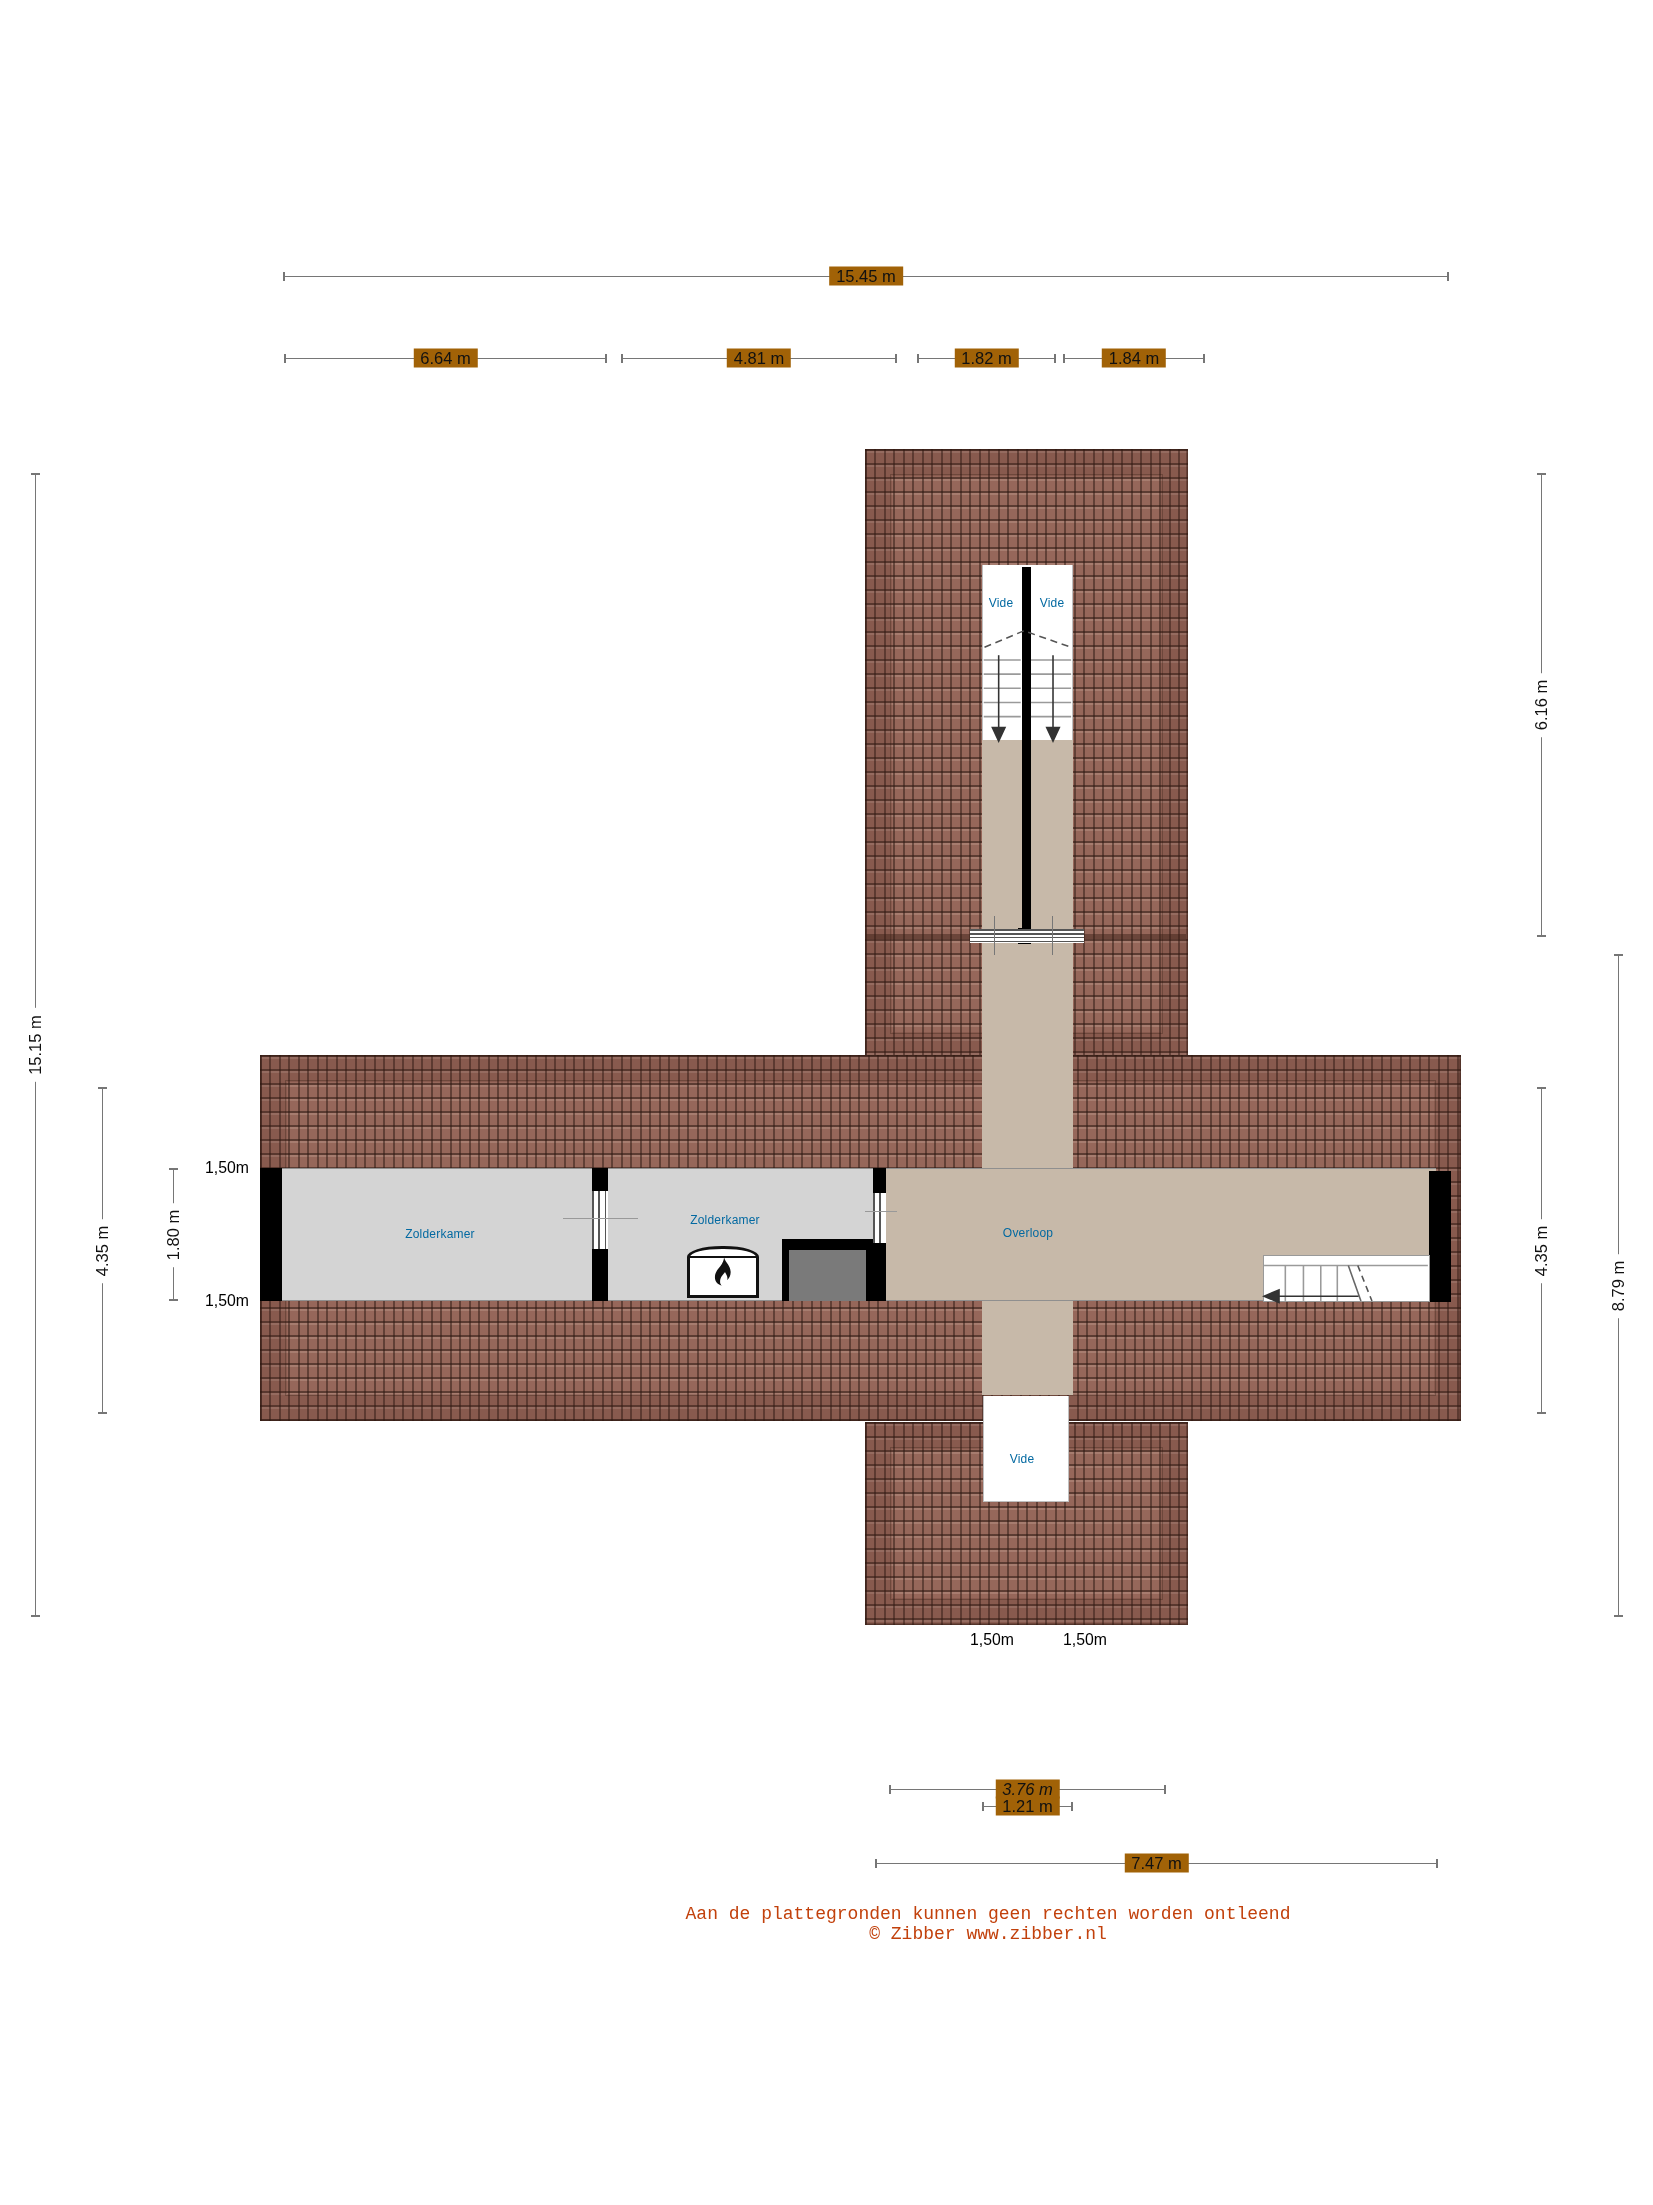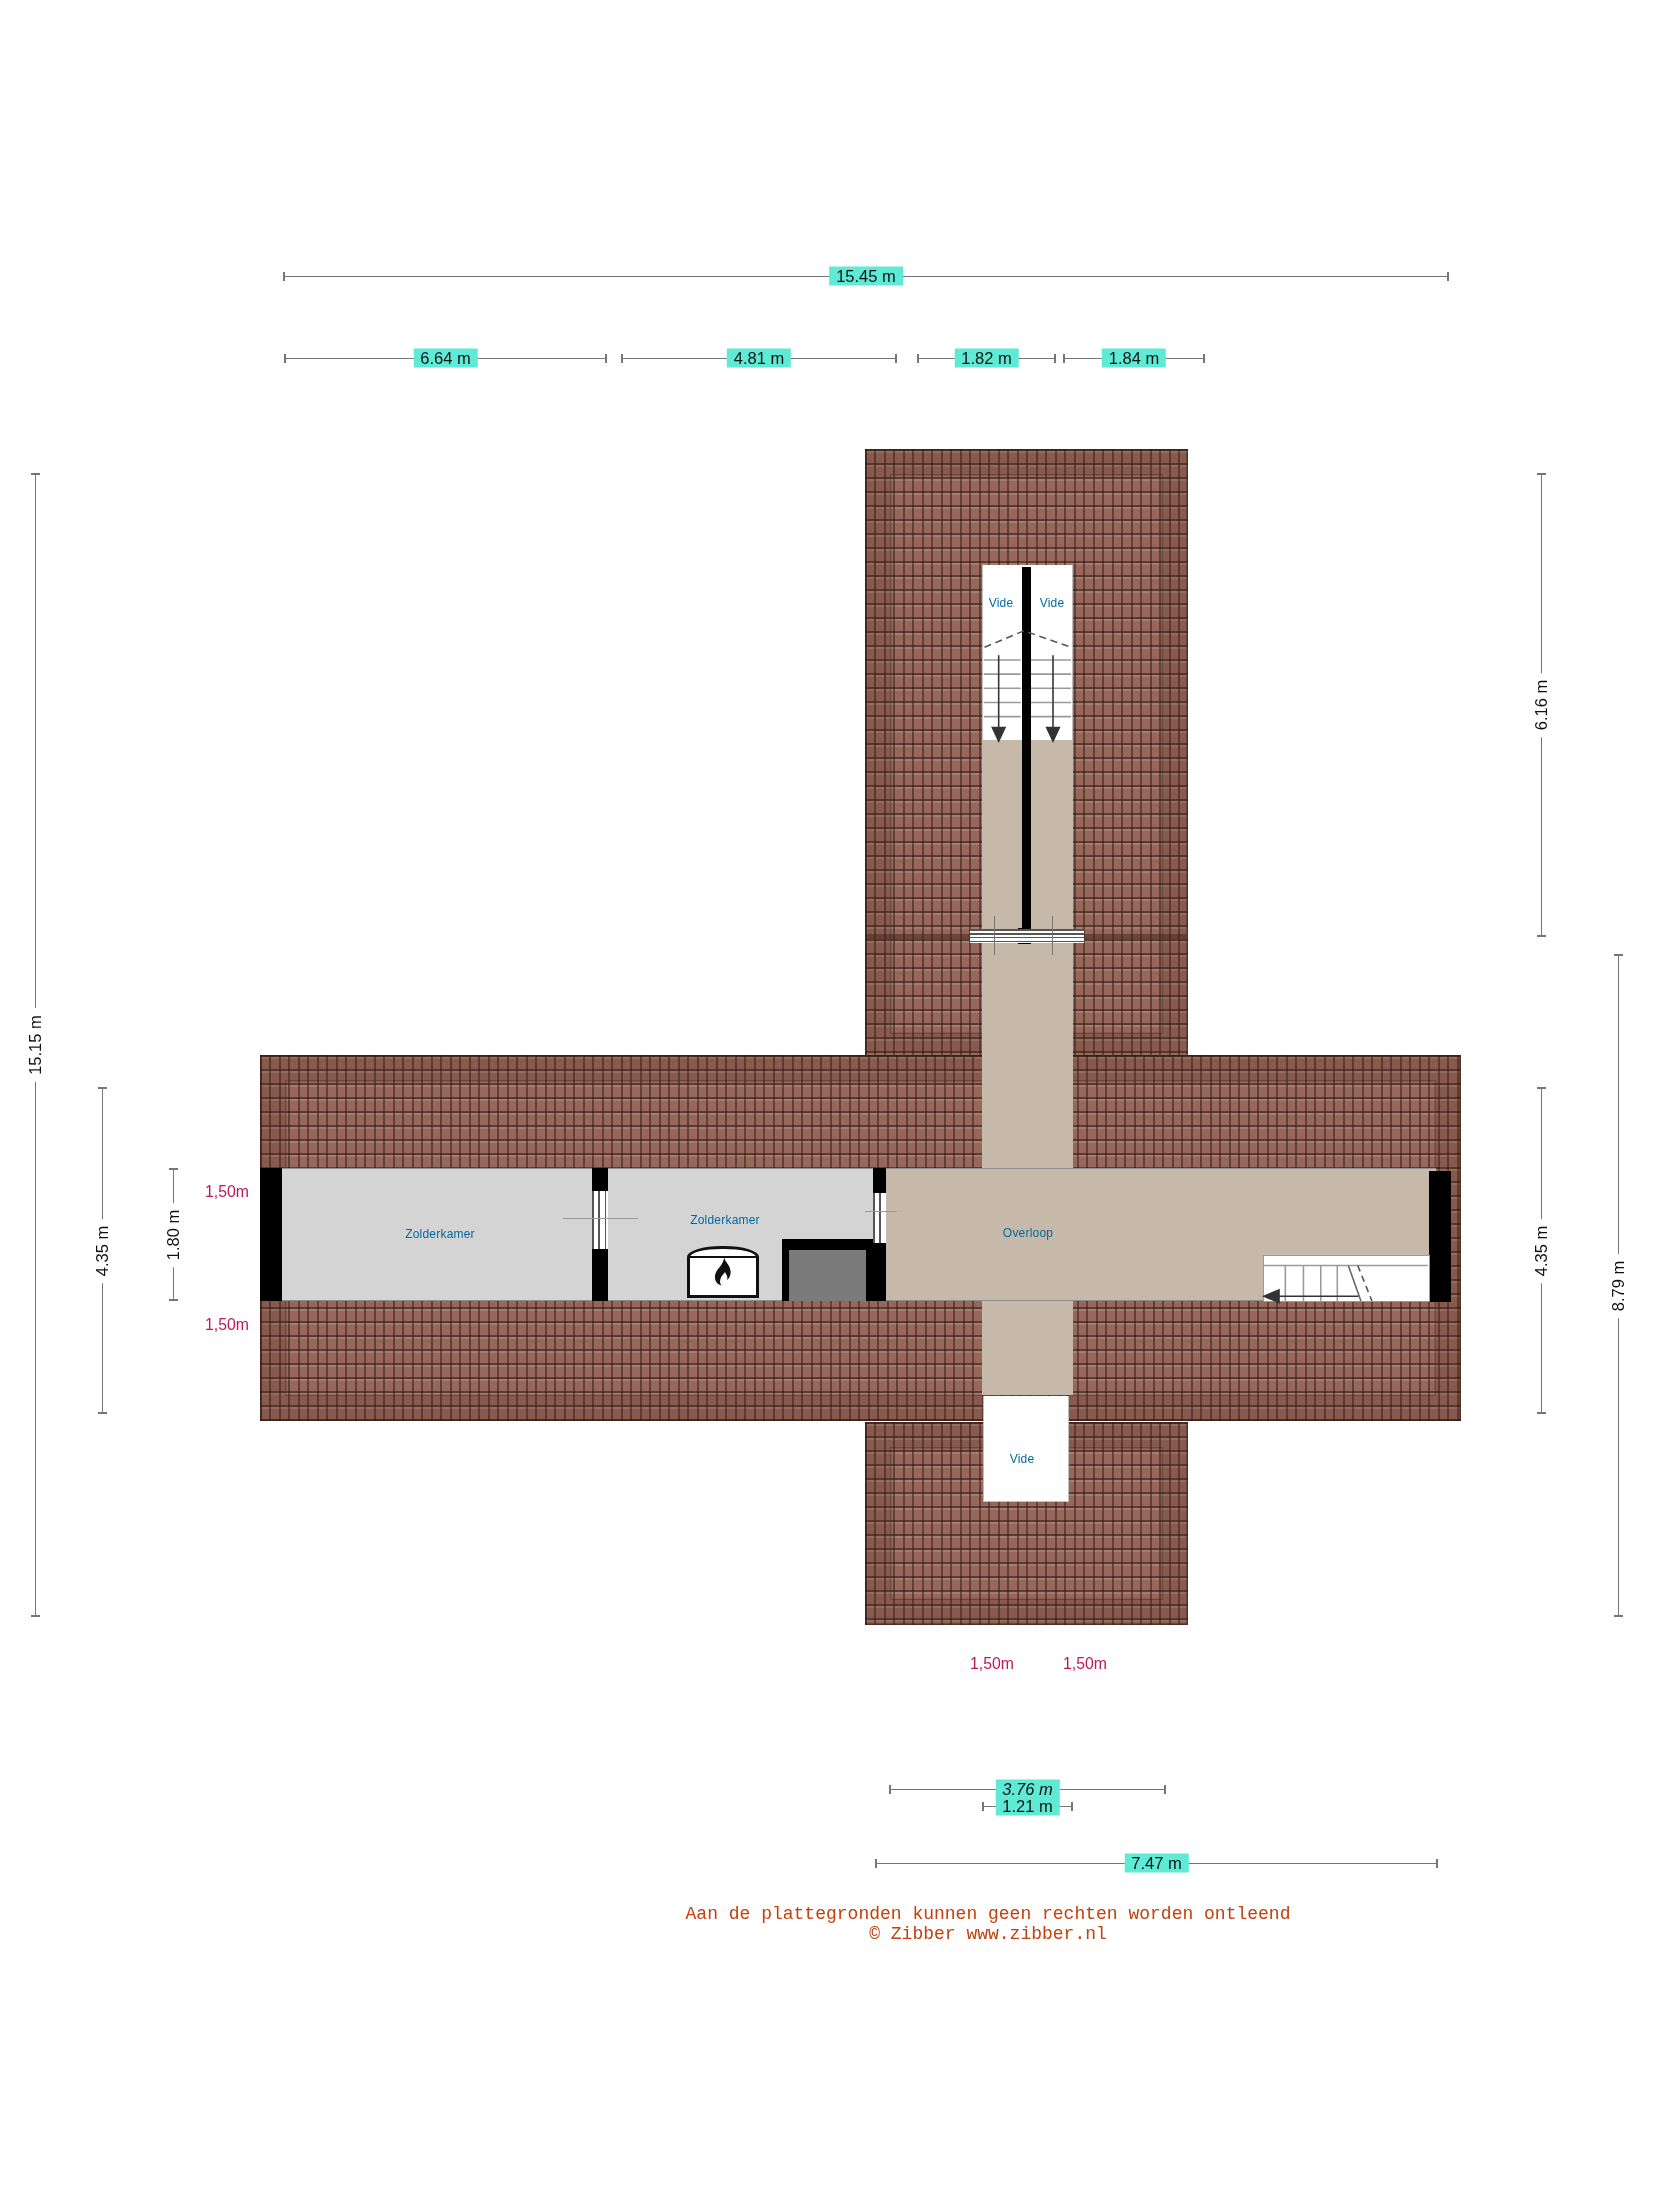--- a/index.html
+++ b/index.html
@@ -55,24 +55,24 @@
                 font-size:12px; color:#0369a1; letter-spacing:0.2px; white-space:nowrap; }
 
   
   .dimh { position:absolute; height:0; border-top:1.6px solid #767676; }
   .dimh::before, .dimh::after { content:""; position:absolute; width:1.6px; height:9.5px; background:#767676; top:-5.5px; }
   .dimh::before { left:0; } .dimh::after { right:0; }
   .dimv { position:absolute; width:0; border-left:1.6px solid #767676; }
   .dimv::before, .dimv::after { content:""; position:absolute; height:1.6px; width:9.5px; background:#767676; left:-5.5px; }
   .dimv::before { top:0; } .dimv::after { bottom:0; }
   .dim-label { position:absolute; left:50%; top:-0.8px; transform:translate(-50%,-50%);
-               background:#5eead4; padding:0 7px; font-size:16.5px; color:#111; white-space:nowrap; }
+               background:#a16207; padding:0 7px; font-size:16.5px; color:#111; white-space:nowrap; }
   .dim-label-v { position:absolute; left:-0.8px; top:50%; transform:translate(-50%,-50%) rotate(-90deg);
                background:#fff; padding:0 7px; font-size:16.5px; color:#111; white-space:nowrap; }
-  .m-label { position:absolute; transform:translate(-50%,-50%); font-size:15.8px; color:#be185d; white-space:nowrap;margin-top:24px; }
+  .m-label { position:absolute; transform:translate(-50%,-50%); font-size:15.8px; color:#000000; white-space:nowrap; }
 
   .footer { position:absolute; transform:translate(-50%,-50%); font-size:18px; color:#c2410c; white-space:nowrap;font-family:Liberation Mono, monospace; }
 
   svg.overlay { position:absolute; left:0; top:0; }
 </style>
 </head>
 <body>
 
 <div id="canvas">
 

